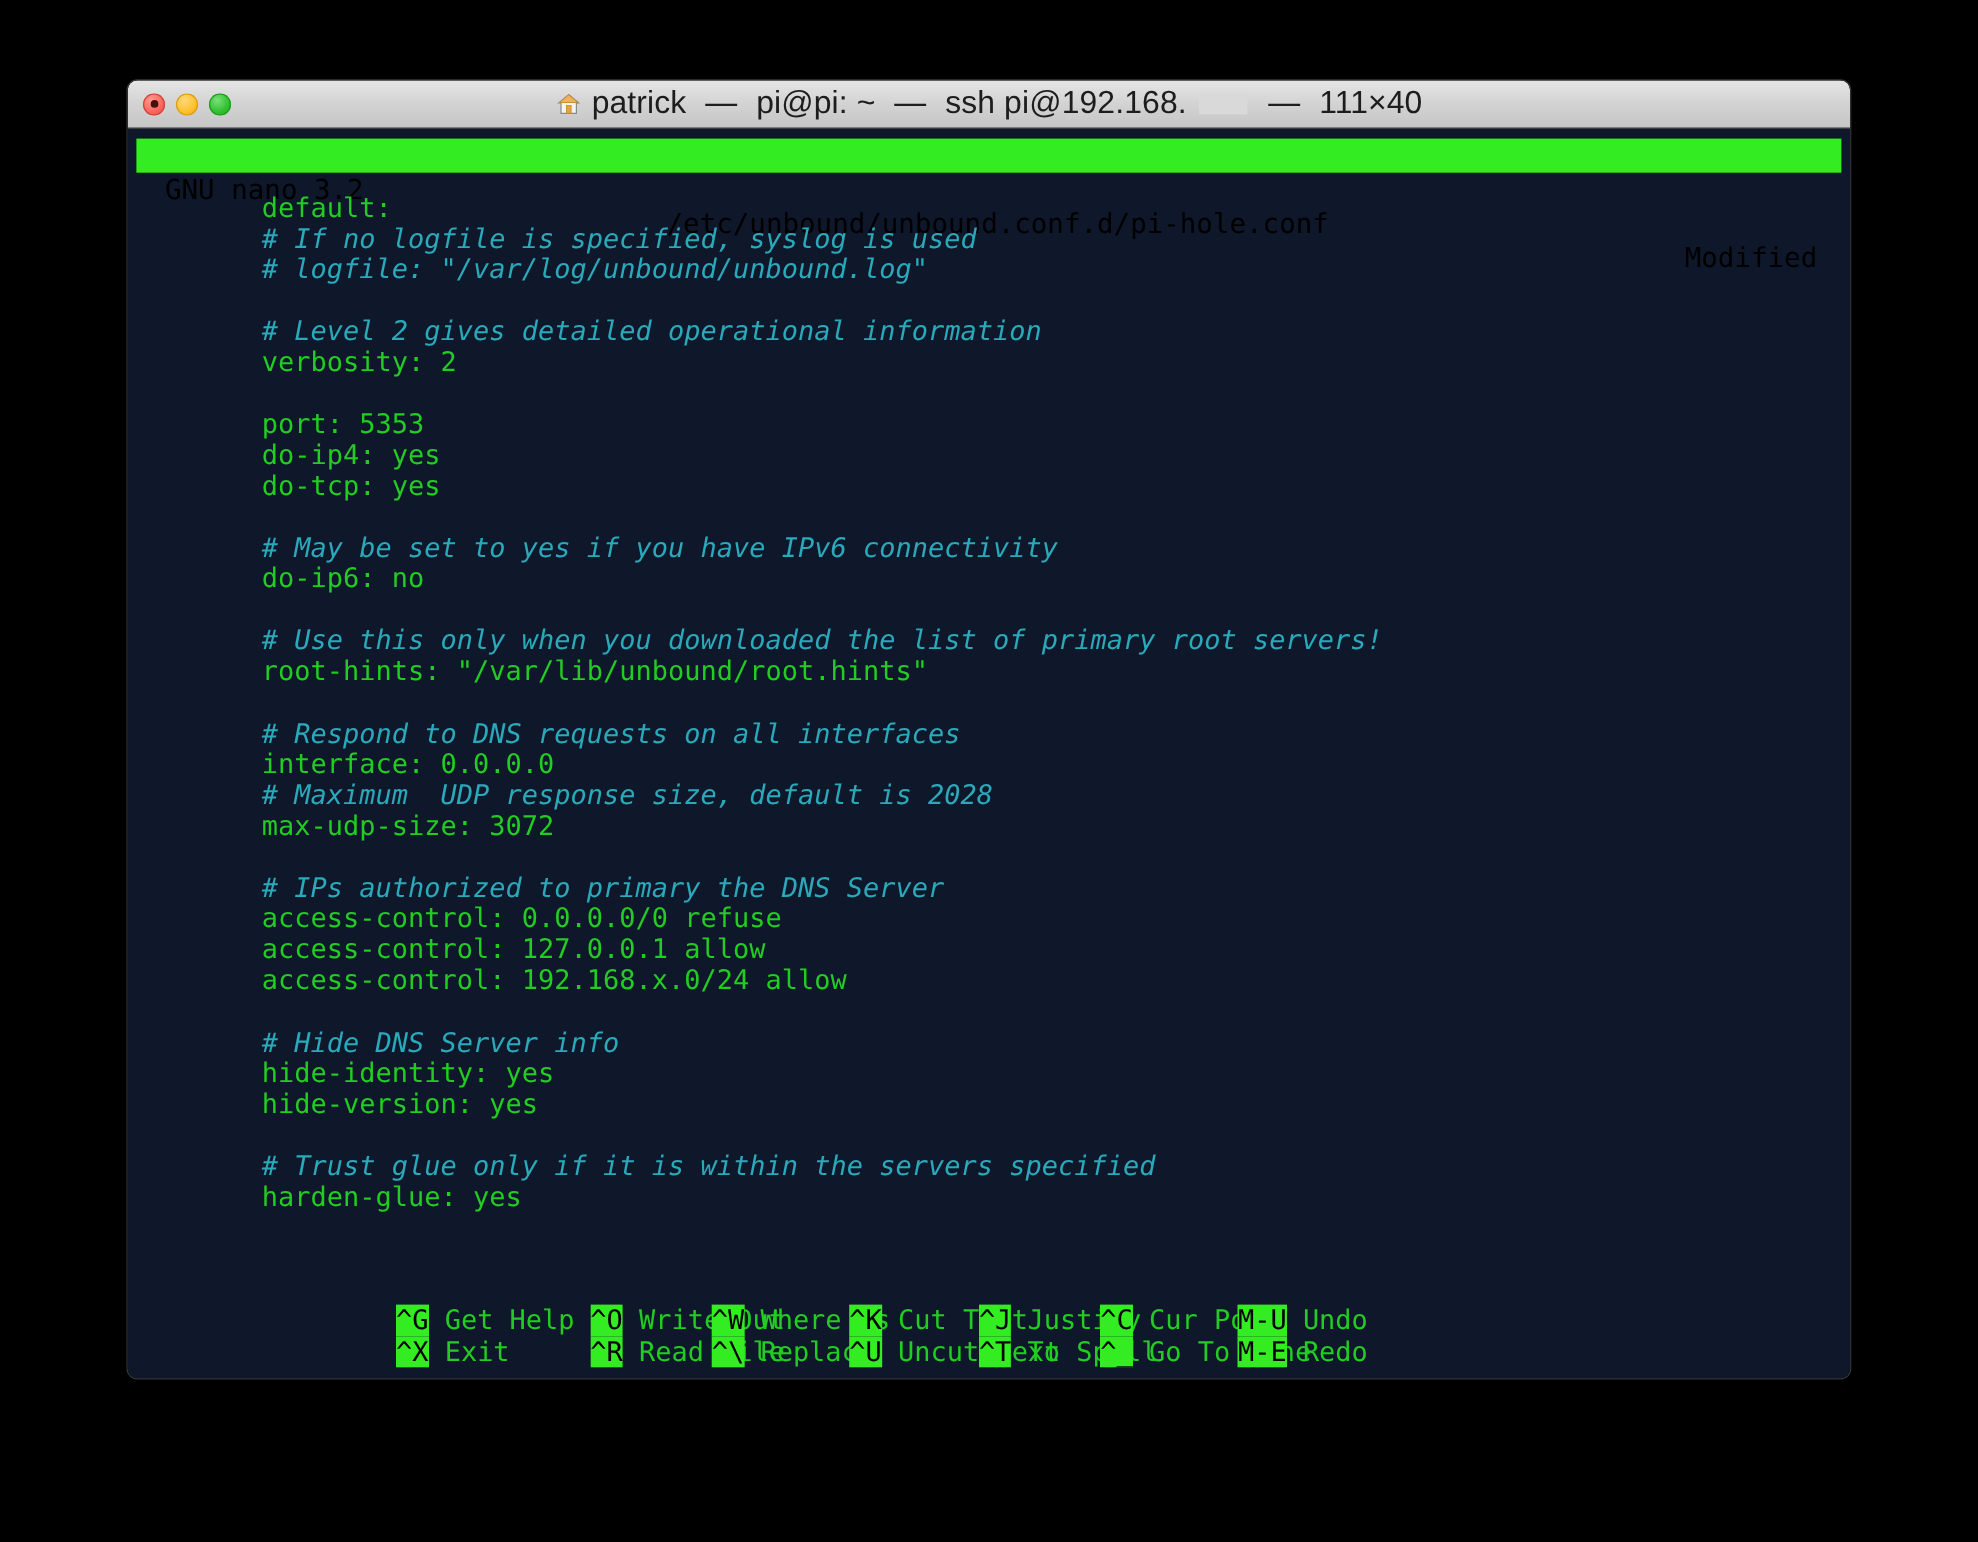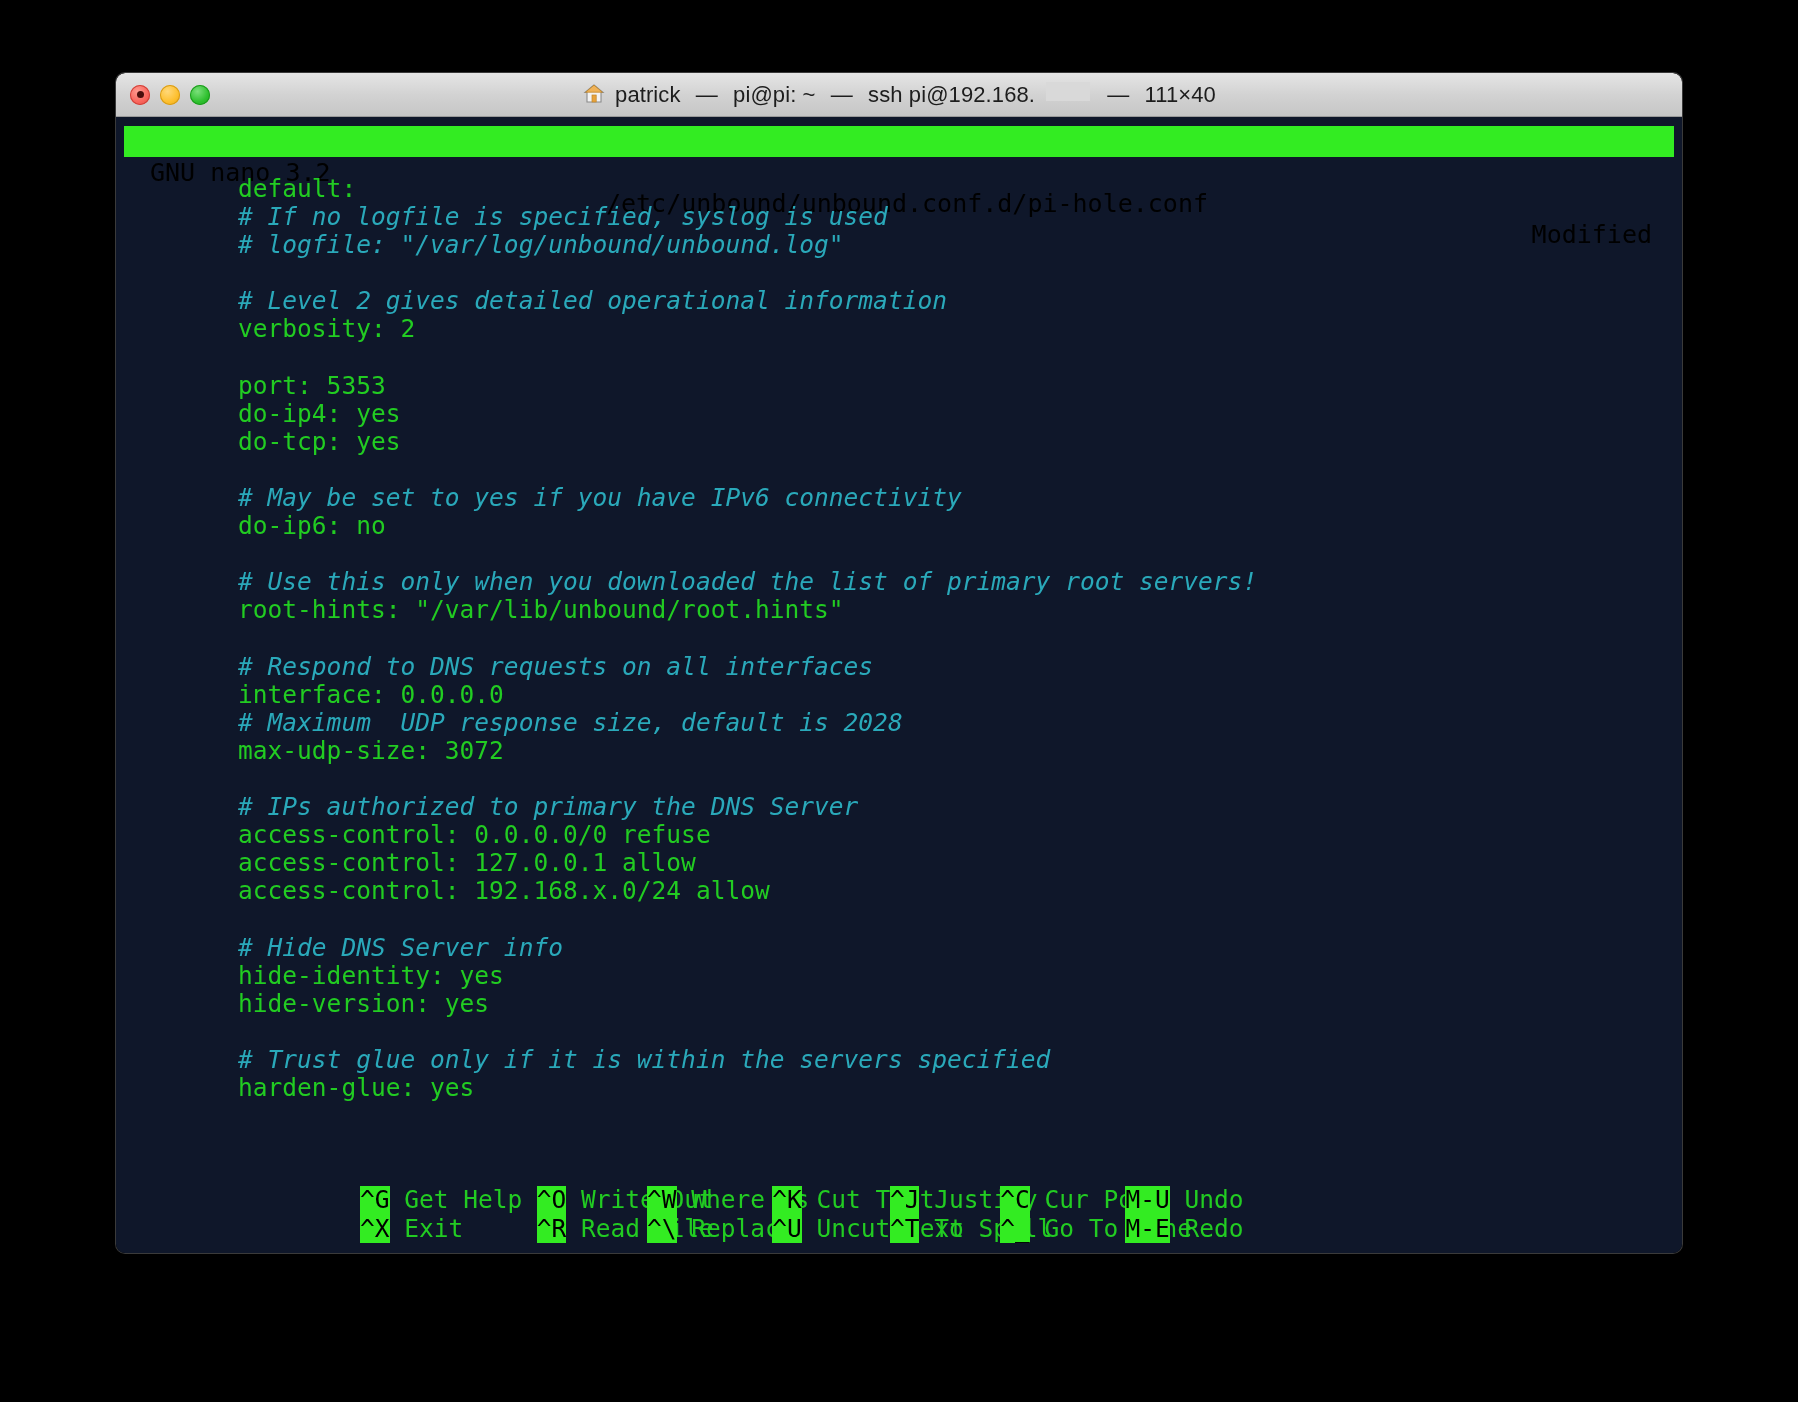--- a/index.html
+++ b/index.html
@@ -68,24 +68,24 @@
   .light.max    { background: radial-gradient(circle at 38% 32%, #7be07b 0%, #2ec02e 58%, #20a520 100%); box-shadow: inset 0 0 0 1px #1c9a1c; }
   .light .dot {
     width: 7px;
     height: 7px;
     border-radius: 50%;
     background: #4a0f0c;
   }
 
   .title-text {
     display: flex;
-    align-items: flex-start;
+    align-items: center;
     gap: 9px;
     font-family: "Liberation Sans", sans-serif;
-    font-size: 22px;
+    font-size: 29px;
     color: #1d1d1d;
     letter-spacing: 0.1px;
     white-space: pre;
   }
   .home-icon { display: block; }
   .redact-block {
     display: inline-block;
     width: 44px;
     height: 19px;
     background: #d9d9d9;

